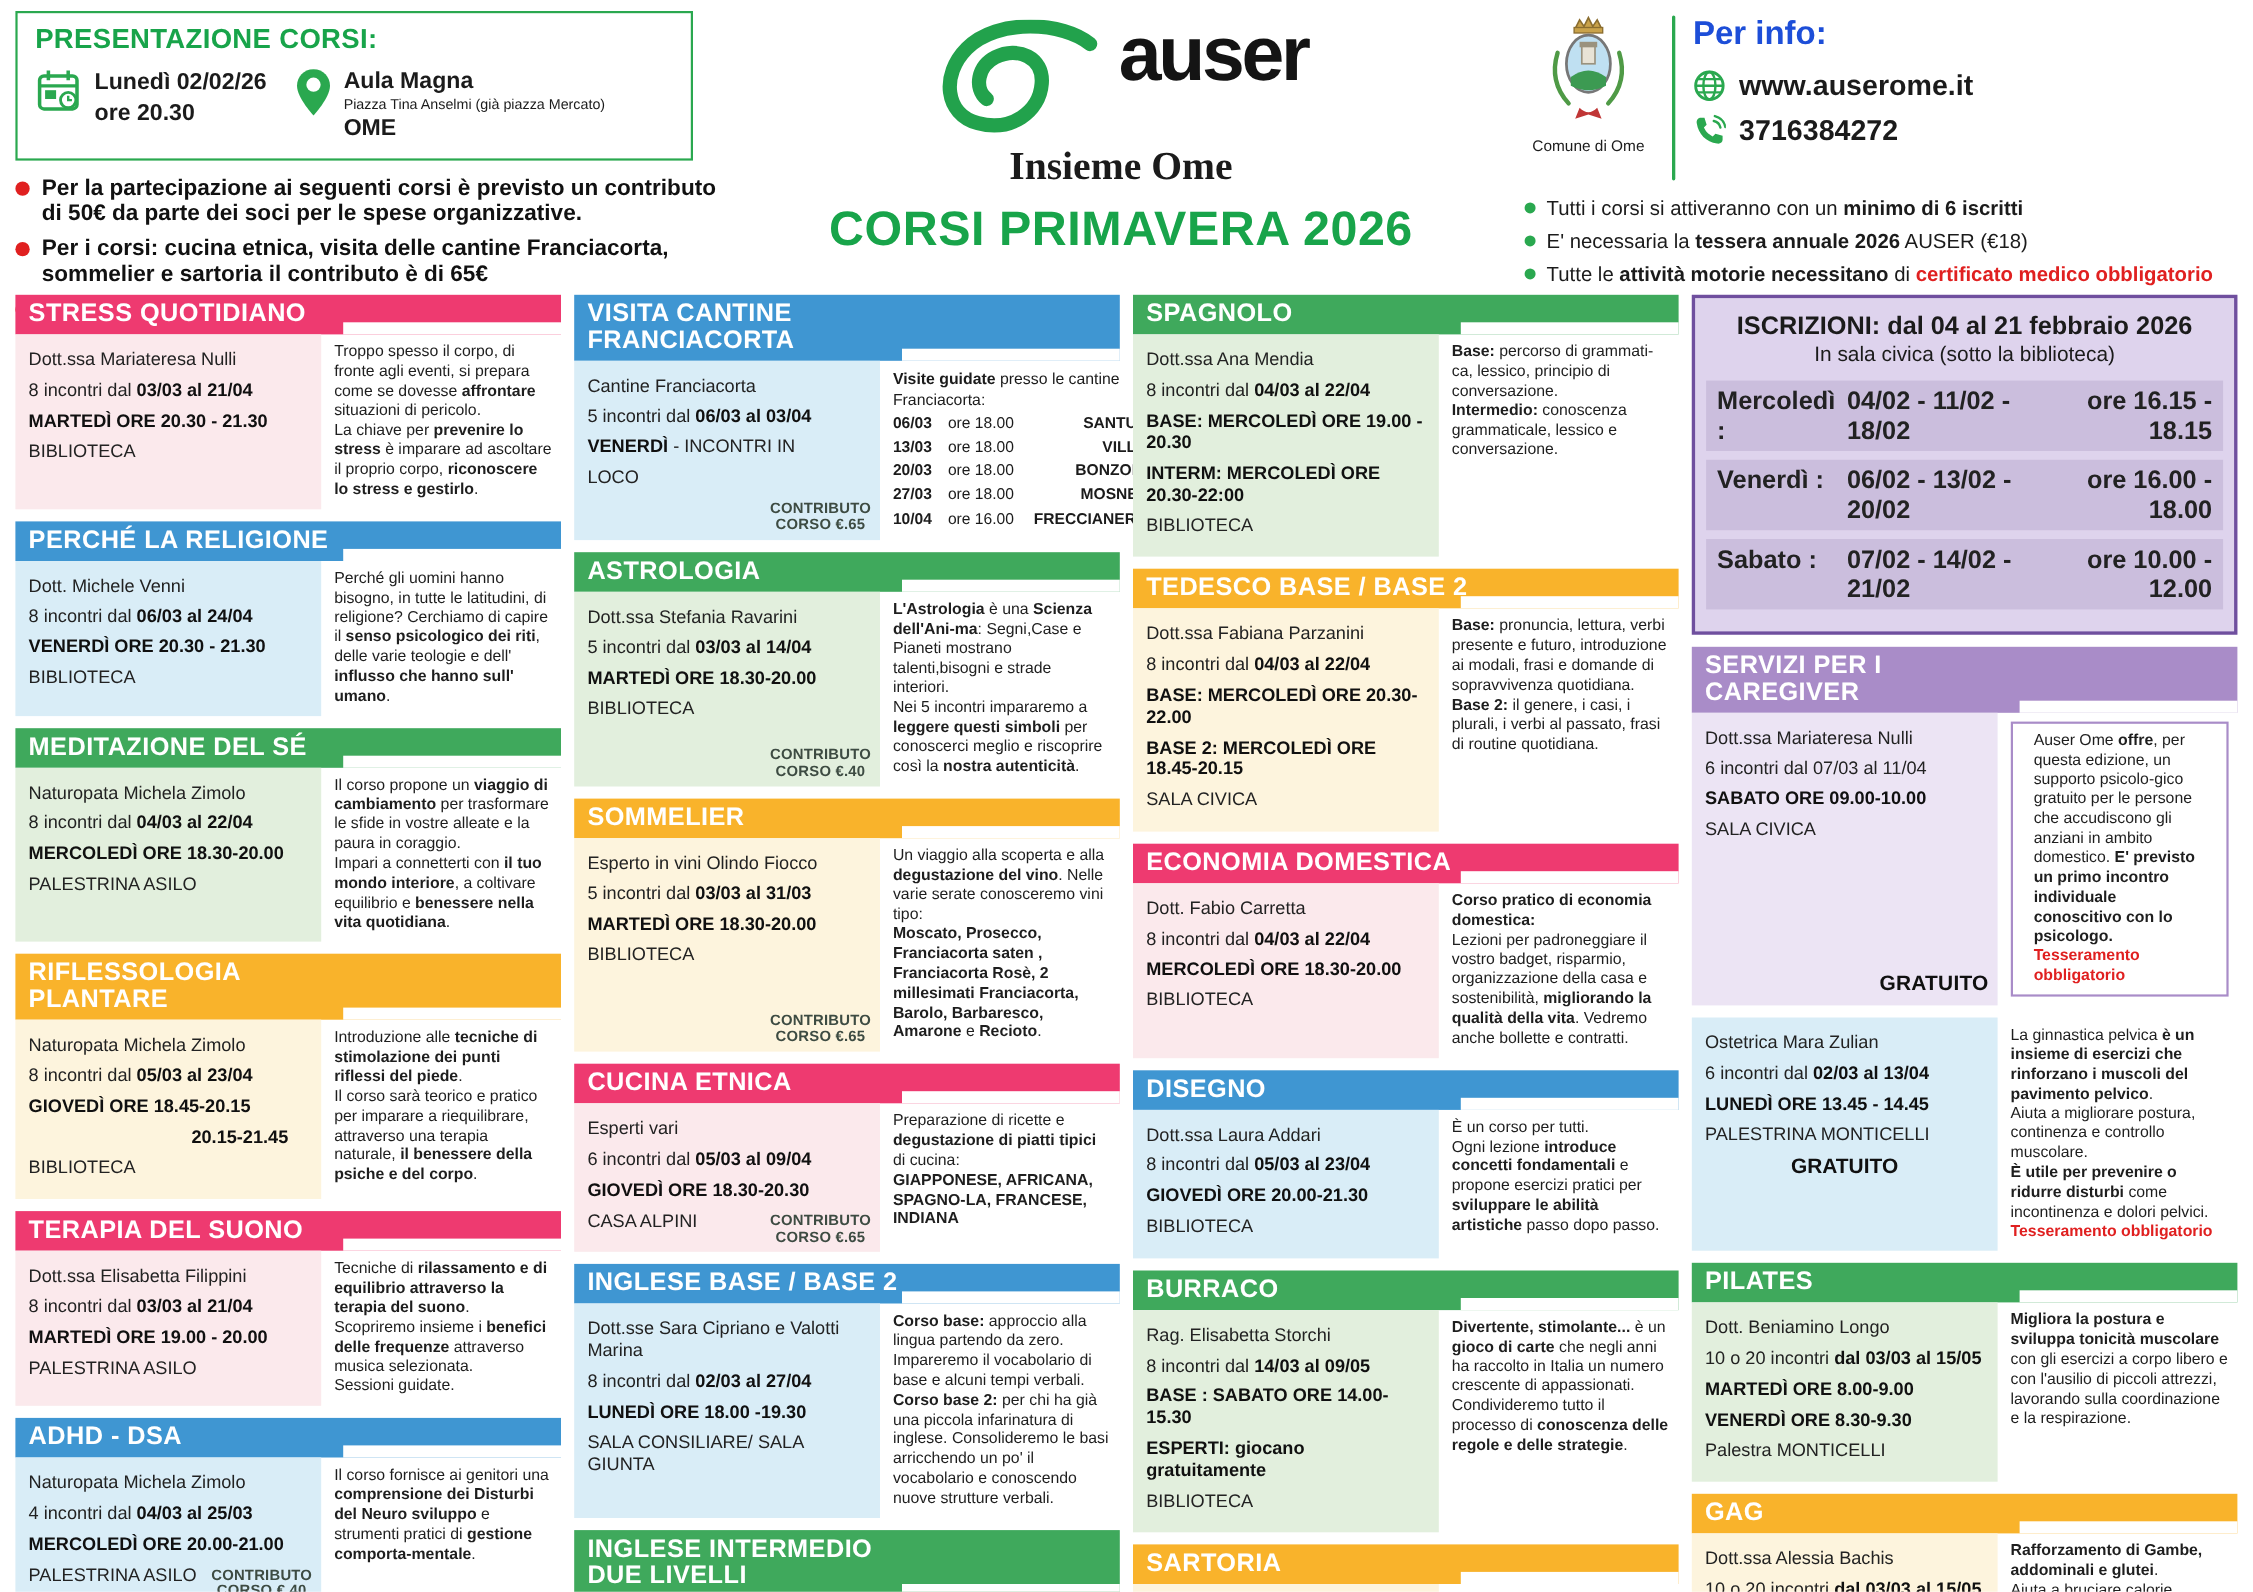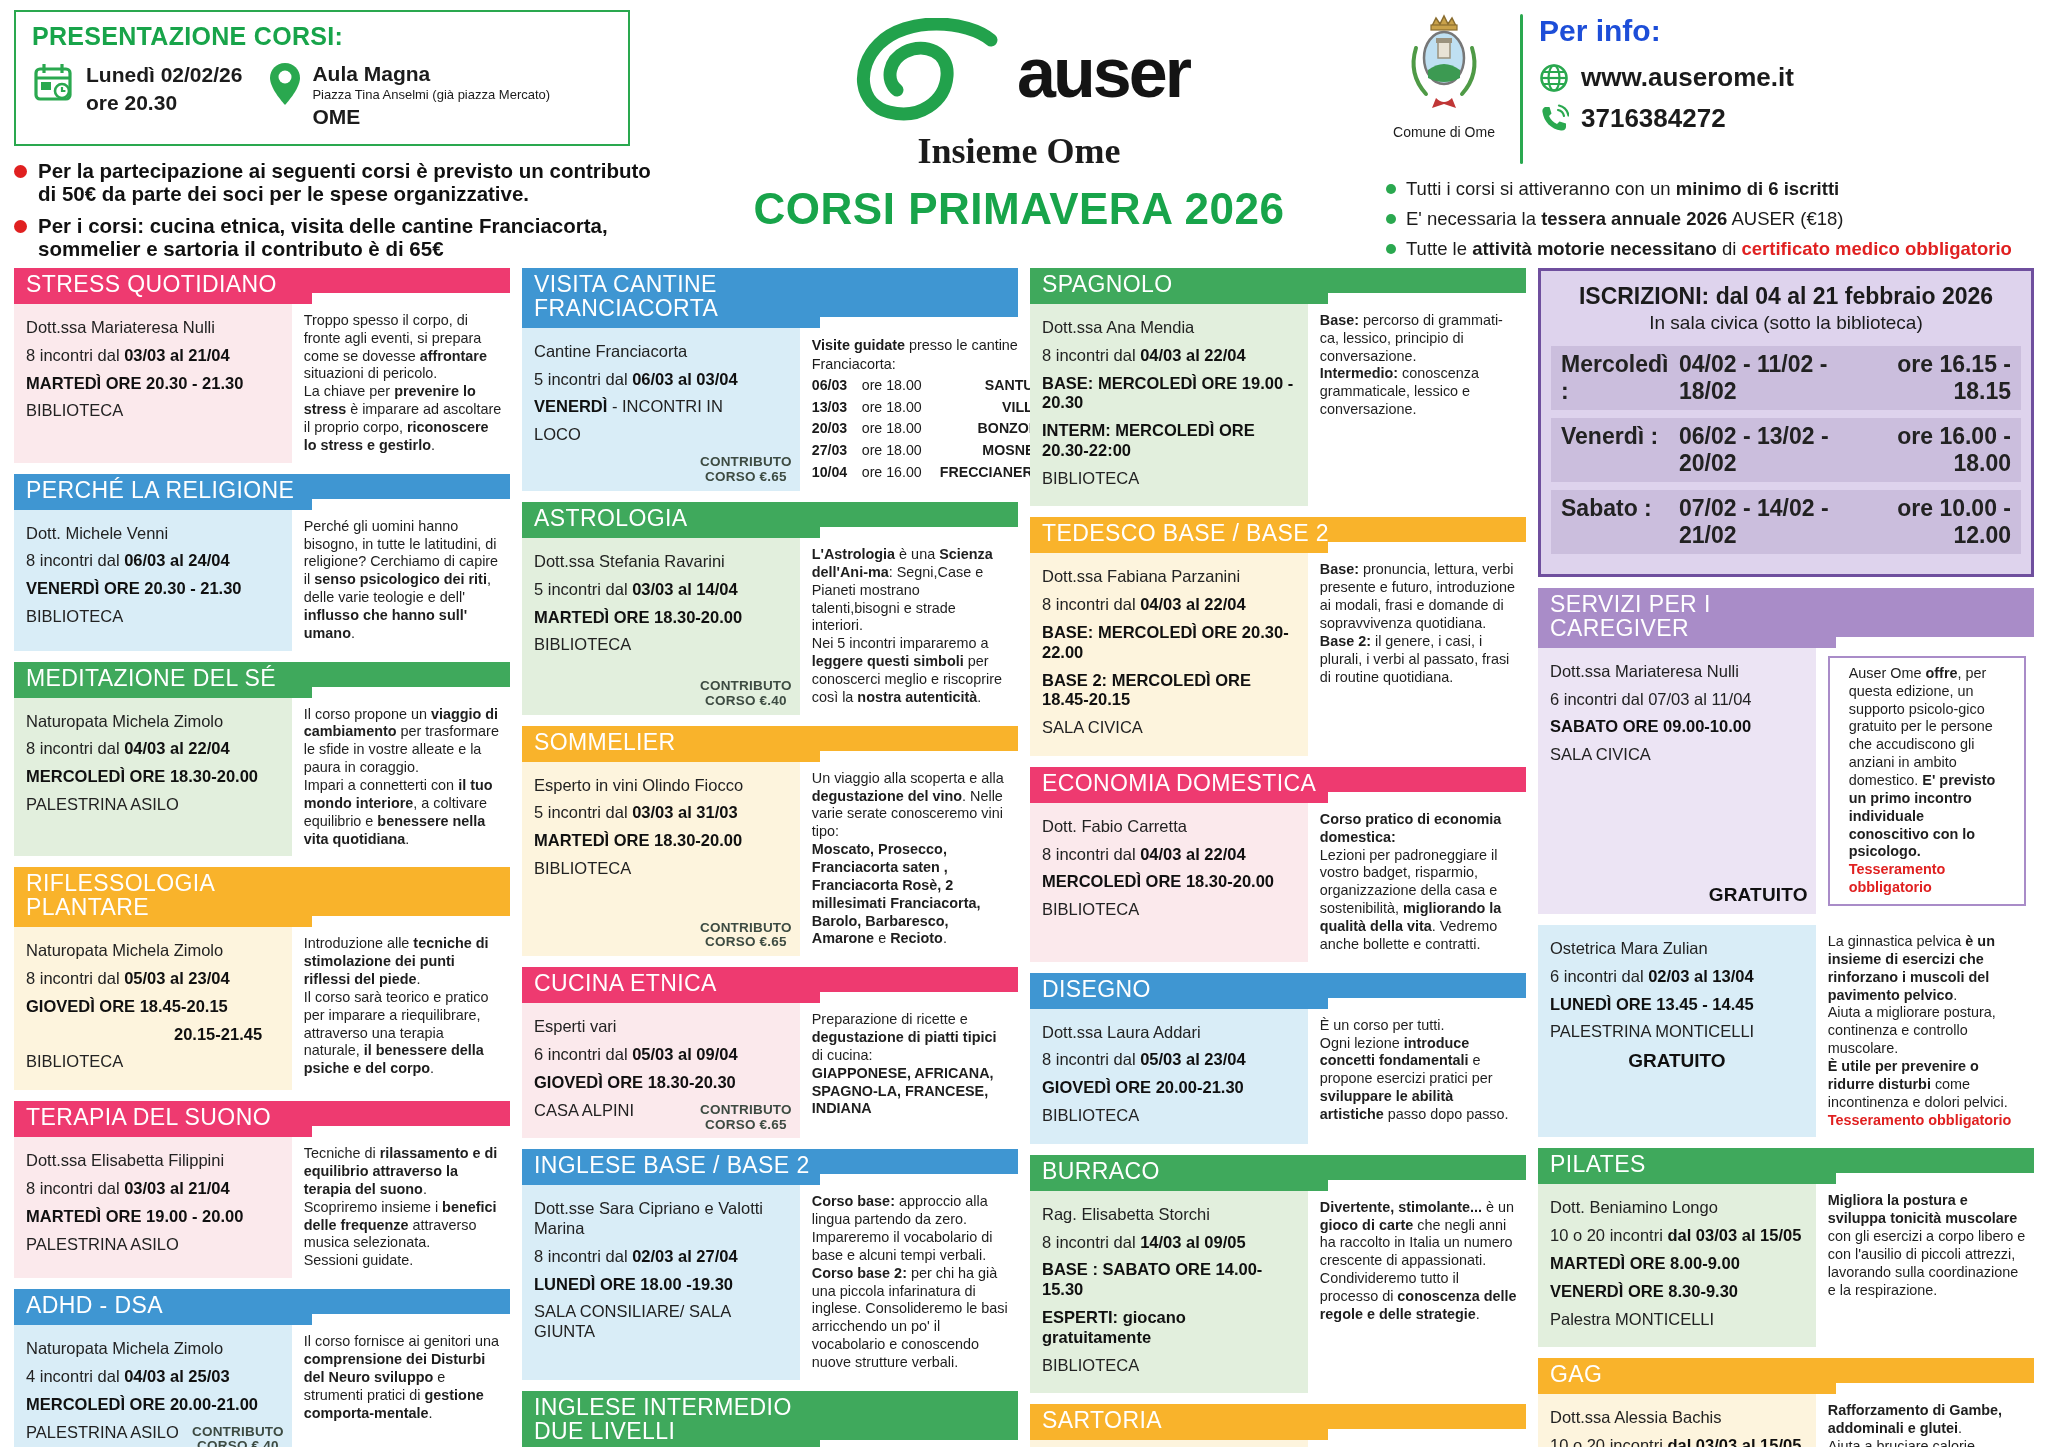--- a/index.html
+++ b/index.html
@@ -12,21 +12,21 @@
   .pres-title{color:#18a44a;font-weight:800;font-size:25px;letter-spacing:.3px;margin:2px 0 10px}
   .pres-row{display:flex;gap:26px;align-items:flex-start}
   .pres-item{display:flex;gap:10px;align-items:flex-start}
   .pres-date div{font-weight:800;font-size:21px;line-height:1.35}
   .venue-name,.venue-city{font-weight:800;font-size:21px;line-height:1.25}
   .venue-addr{font-size:13px;line-height:1.25}
   .bullets{margin-top:14px}
   .bullet{position:relative;padding-left:24px;font-size:20.5px;font-weight:800;margin:9px 0;line-height:1.12;color:#111}
   .bullet::before{content:"";position:absolute;left:0;top:5px;width:13px;height:13px;border-radius:50%;background:#e02020}
   .top-center{flex:1;display:flex;flex-direction:column;align-items:center;padding-top:8px}
-  .logo-row{display:flex;align-items:center;gap:18px}
+  .logo-row{display:flex;align-items:flex-start;gap:18px}
   .auser-word{font-size:70px;font-weight:800;letter-spacing:-3px;line-height:.9;color:#141414}
   .insieme{font-family:"Liberation Serif",serif;font-weight:700;font-size:36px;margin-top:2px}
   .edition{color:#18a44a;font-weight:800;font-size:44px;letter-spacing:.5px;margin-top:12px}
   .top-right{width:650px;flex:0 0 auto;padding-top:4px}
   .info-row{display:flex;align-items:flex-start;gap:16px}
   .crest-wrap{text-align:center;width:120px}
   .crest-caption{font-size:14px;margin-top:2px}
   .vline{width:3px;background:#2aa84f;height:150px;border-radius:2px}
   .perinfo-title{color:#1d4ed8;font-weight:800;font-size:30px;margin:0 0 14px}
   .contact-line{display:flex;align-items:center;gap:12px;font-weight:800;font-size:26px;margin:10px 0}
@@ -35,21 +35,21 @@
   .gbullet::before{content:"";position:absolute;left:2px;top:6px;width:10px;height:10px;border-radius:50%;background:#2aa84f}
   .b{font-weight:800}
   .red{color:#e02020}
   
   .grid{display:grid;grid-template-columns:repeat(4,1fr);gap:12px;margin-top:8px}
   .col{display:flex;flex-direction:column;gap:11px}
   
   .card{width:100%}
   .card-header{position:relative;padding:5px 12px 7px;min-height:32px;box-sizing:border-box}
   .card-header::after{content:"";position:absolute;right:0;bottom:0;width:40%;height:11px;background:#fff}
-  .card-title{color:#fff;font-weight:400;font-size:23px;letter-spacing:.4px;line-height:1.04;
+  .card-title{color:#fff;font-weight:700;font-size:23px;letter-spacing:.4px;line-height:1.04;
     white-space:pre-line;position:relative;z-index:1;text-transform:uppercase}
   .card-body{display:flex;align-items:stretch}
   .card-left{flex:0 0 56%;padding:6px 12px 10px;position:relative;box-sizing:border-box}
   .card-right{flex:1;padding:8px 8px 8px 12px;background:#fff;box-sizing:border-box}
   .line{font-size:16.5px;margin:8px 0;color:#222;line-height:1.2}
   .line .b{color:#101010}
   .line.indent2{padding-left:148px}
   .line.center{text-align:center;font-size:19px}
   .contrib{position:absolute;right:8px;bottom:6px;text-align:center;font-weight:800;font-size:13.5px;
     line-height:1.1;color:#3d4b42;white-space:pre-line;letter-spacing:.2px}

